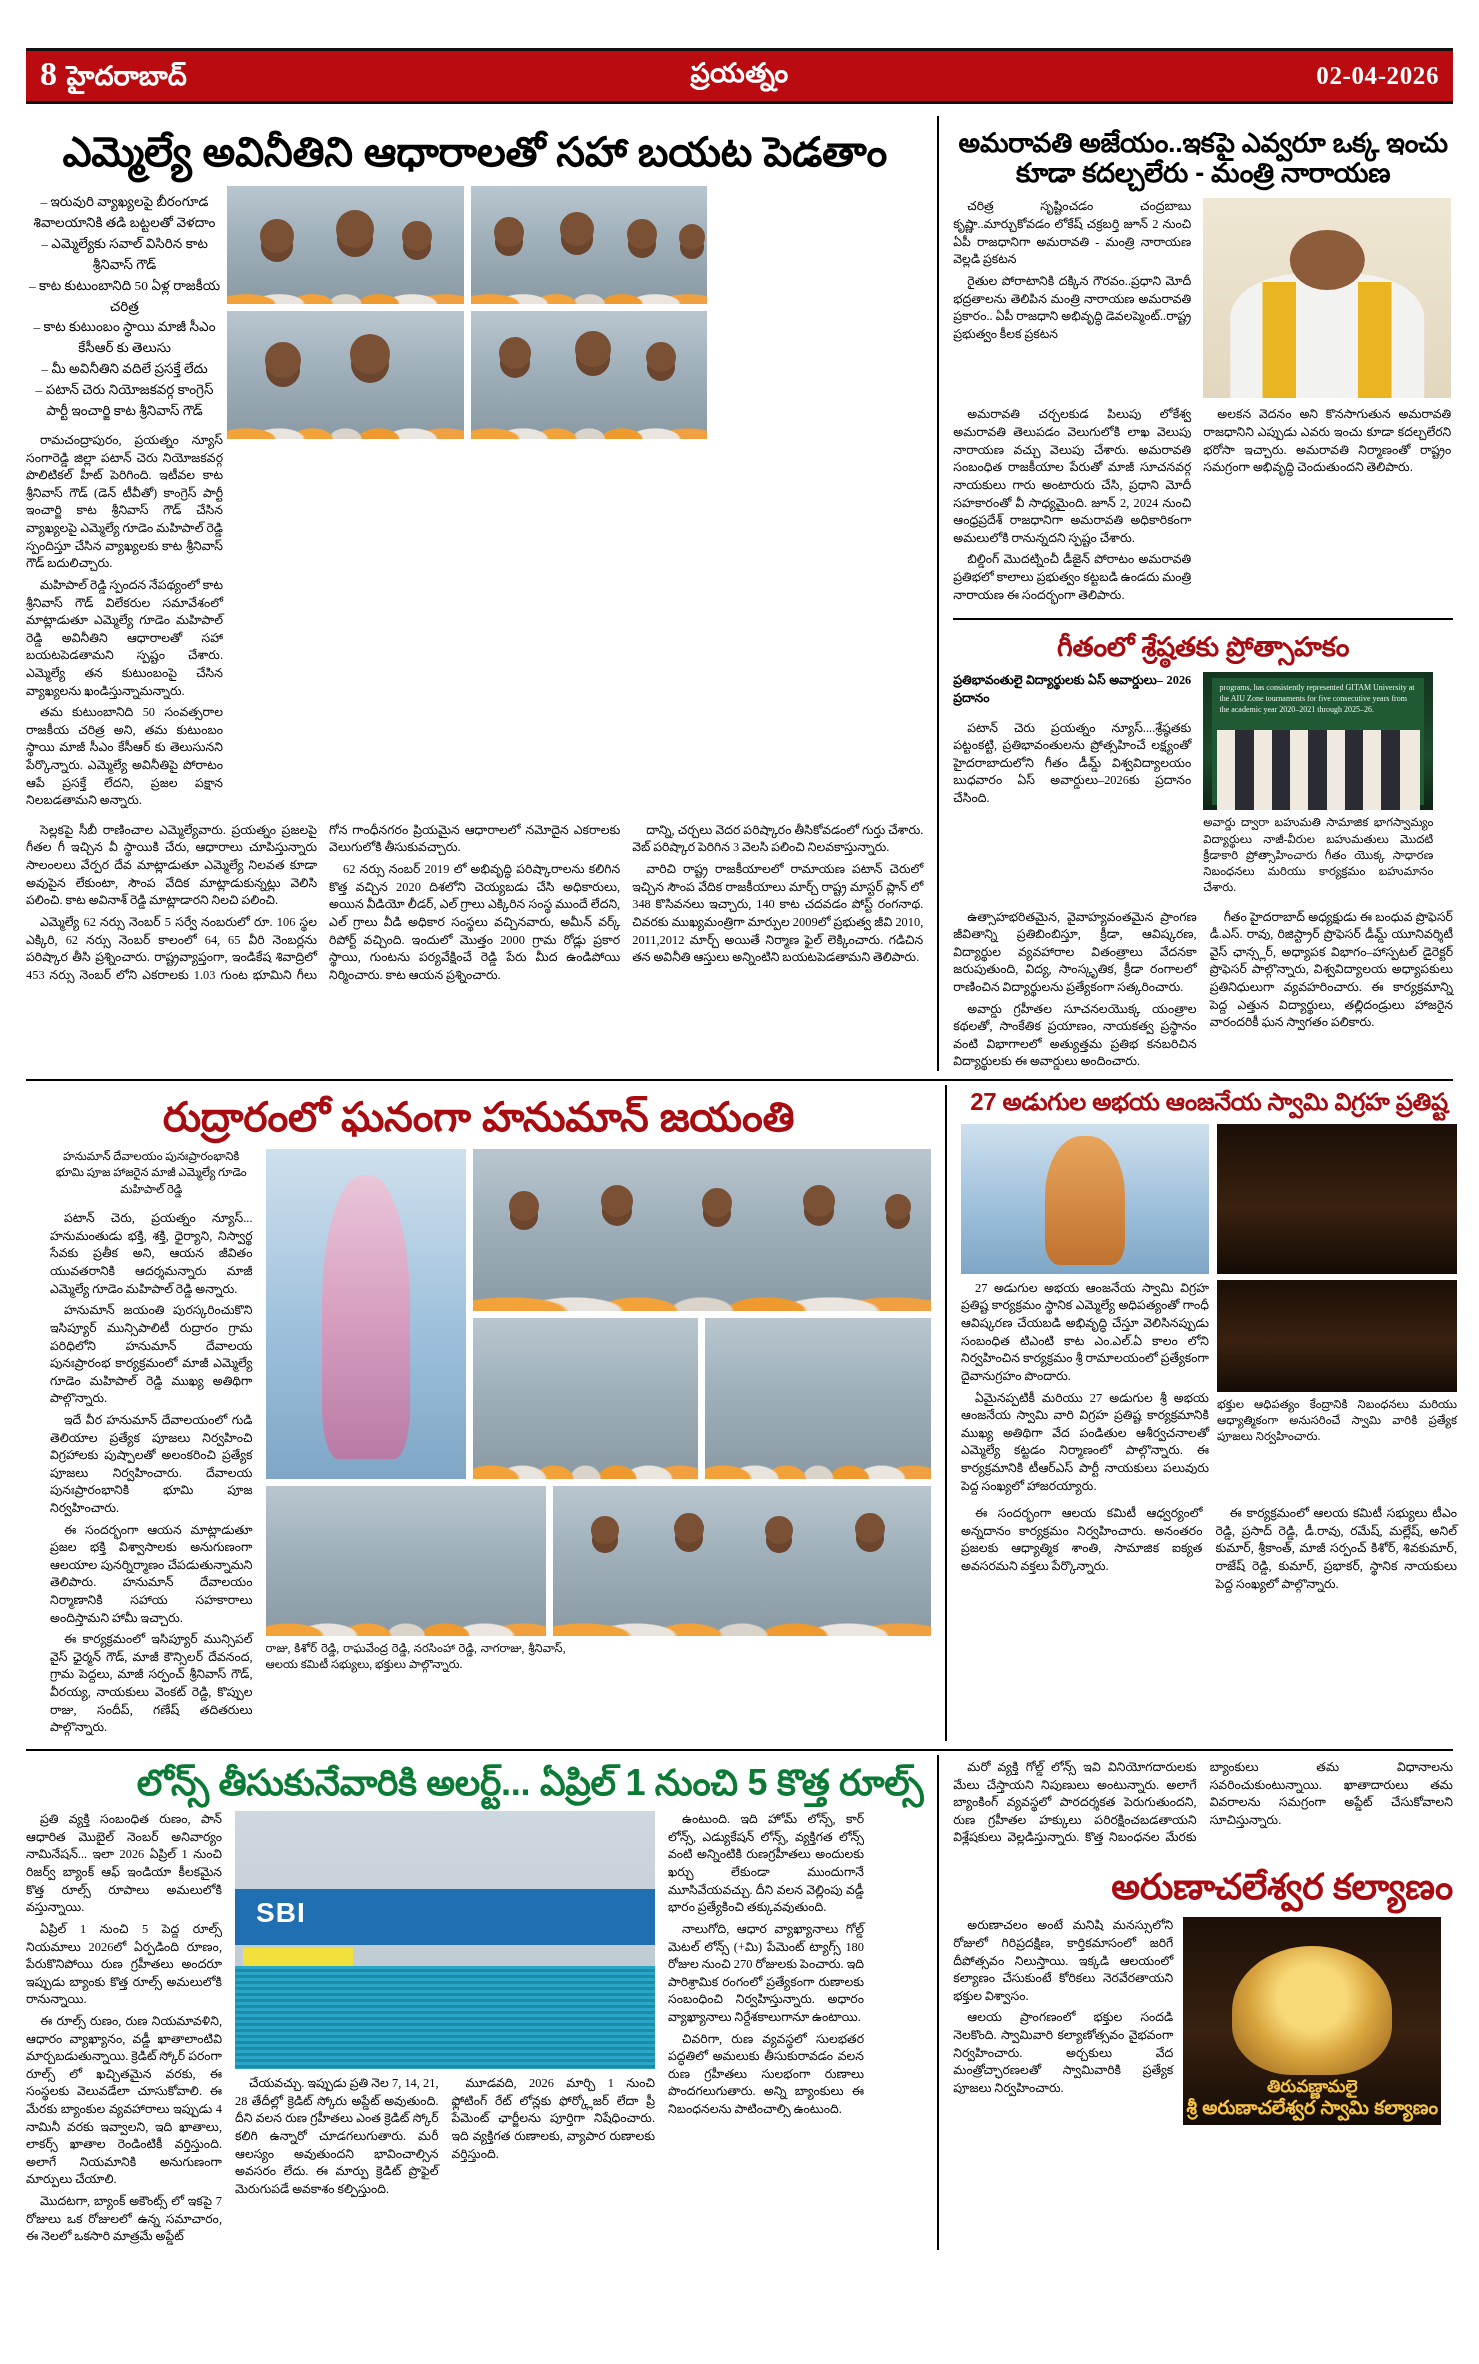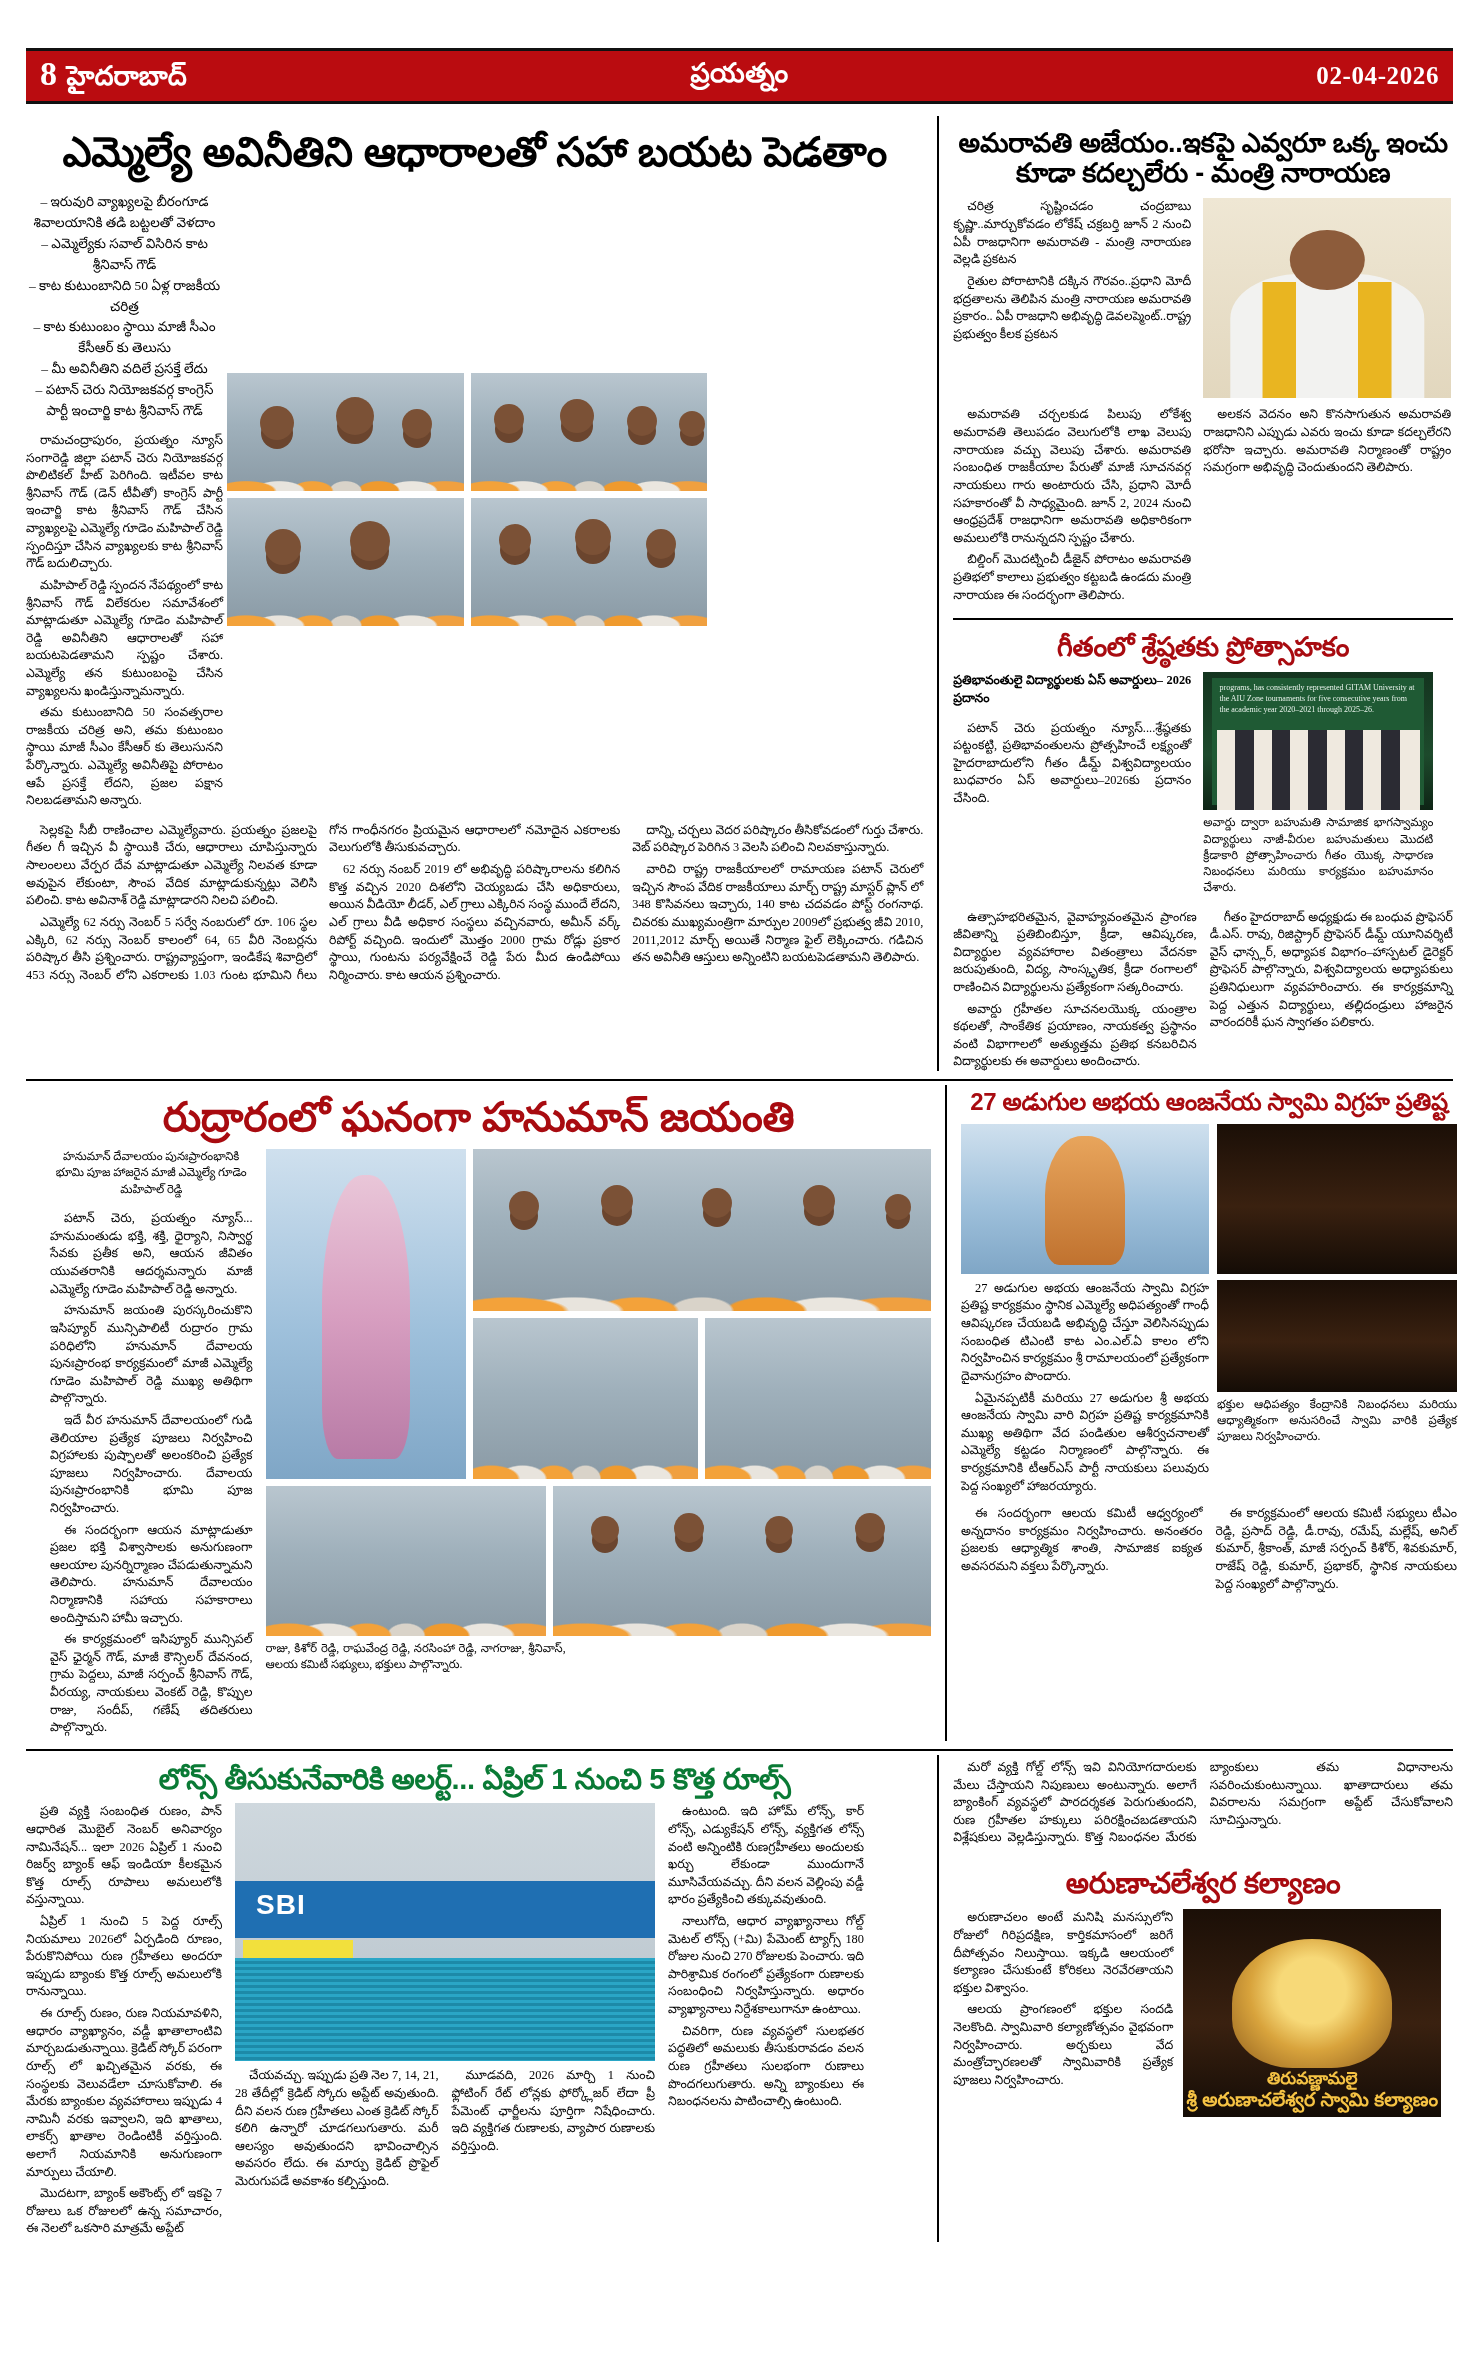--- a/index.html
+++ b/index.html
@@ -28,40 +28,40 @@
   .mh-date { color:#fff; font-size: 25px; font-weight:700; letter-spacing:.6px; }
 
   
   .rule { border-top: 2px solid #000; }
   .headline {
     text-align:center; font-weight: 700; line-height: 1.12;
     font-family: "Liberation Sans", "DejaVu Sans", sans-serif;
     letter-spacing: -0.3px;
   }
   .h-xl { font-size: 41px; }
-  .h-lg { font-size: 29px; }
+  .h-lg { font-size: 36px; text-align: right; }
   .h-md { font-size: 27px; }
   .h-sm { font-size: 24px; }
   .bullets { text-align:center; font-size: 13.5px; line-height: 1.55; margin-top:6px; }
   .body-col {
     font-size: 12.4px; line-height: 1.42; text-align: justify;
     text-justify: inter-word; hyphens: auto; word-spacing: -0.2px;
   }
   .body-col p { margin-bottom: 4px; text-indent: 14px; }
   .caption { font-size: 11.6px; line-height:1.4; text-align: justify; }
 
   
   .photo { position: relative; overflow: hidden; background:#cfd4d8; }
 
   
   .top { display: flex; gap: 14px; margin-top: 12px; }
   .top-left { width: 905px; }
   .top-right { width: 520px; border-left: 2px solid #000; padding-left: 14px; }
 
-  .tl-body { display:flex; gap: 4px; margin-top: 10px; align-items: center; }
+  .tl-body { display:flex; gap: 4px; margin-top: 10px; }
   .tl-c1 { width: 197px; }
   .tl-photos { width: 480px; display:flex; flex-direction:column; gap:7px; }
   .tl-c2 { width: 100px; }
 
   .cols2 { column-count: 2; column-gap: 13px; column-rule: 0; }
   .cols3 { column-count: 3; column-gap: 12px; }
 
   
   .hanuman { margin-top: 10px; }
   .hn-body { display:flex; gap: 13px; margin-top: 8px; margin-left: 24px; }

